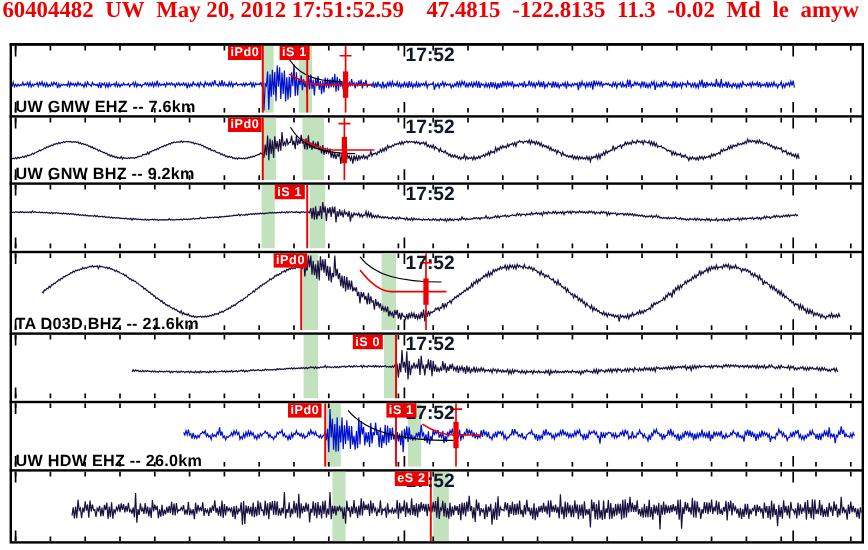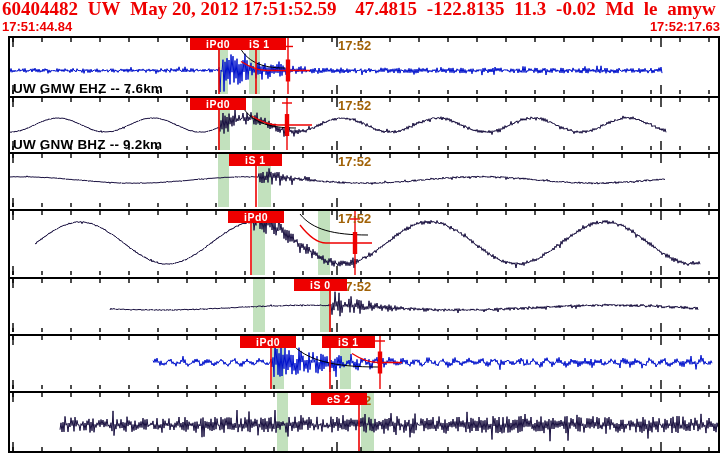--- a/index.html
+++ b/index.html
@@ -14,22 +14,22 @@
   .h1 .grp .gap2{margin-left:9px;}
   .h2{position:absolute;top:19px;left:2px;right:3px;display:flex;justify-content:space-between;
       font-weight:bold;font-size:13px;line-height:15px;color:var(--red);}
   
   .frame{position:absolute;left:8px;top:36px;width:712px;height:417px;border:2px solid #000;
          box-sizing:border-box;pointer-events:none;z-index:6;}
   .panel{position:absolute;left:8px;width:712px;border-top:2px solid #000;box-sizing:border-box;}
   .panel svg{position:absolute;left:2px;top:0;display:block;}
   .tlabel{position:absolute;left:5px;bottom:0px;font-weight:bold;font-size:13.5px;color:#000;
           letter-spacing:0.2px;z-index:4;white-space:nowrap;}
-  .mlabel{position:absolute;left:330px;top:0px;font-weight:bold;font-size:13px;color:#a16207;z-index:2;}
-  .pick{position:absolute;top:0;height:12px;line-height:12px;padding:0 16px;background:var(--red);
+  .mlabel{position:absolute;left:330px;top:0px;font-weight:bold;font-size:16px;color:#0f172a;z-index:2;}
+  .pick{position:absolute;top:0;height:12px;line-height:12px;padding:0 2px;background:var(--red);
         color:#fff;font-size:10.5px;font-weight:bold;letter-spacing:0.5px;z-index:5;white-space:nowrap;}
 </style>
 </head>
 <body>
 
 <div class="screen">
 
   <div class="h1">
     <span class="grp">
       <span>60404482</span>
@@ -40,24 +40,20 @@
       <span>11.3</span>
       <span>-0.02</span>
       <span>Md</span>
       <span>le</span>
       <span>amyw</span>
       
     </span>
 
   </div>
 
-  <div class="h2">
-    <span>17:51:44.84</span>
-    <span>17:52:17.63</span>
-  </div>
 
   <div class="panel" style="top:36px;height:60px;">
     <span class="mlabel">17:52</span>
     <span class="tlabel">UW GMW EHZ -- 7.6km</span>
   <svg width="708" height="56" viewBox="0 0 708 56">
         <rect x="208" y="0" width="10" height="56" fill="#b7dcb2" opacity="0.85"></rect>
         <rect x="239" y="0" width="11" height="56" fill="#b7dcb2" opacity="0.85"></rect>
         <line x1="3" y1="0" x2="3" y2="4" stroke="#000" stroke-width="1.4"></line>
         <line x1="3" y1="52" x2="3" y2="56" stroke="#000" stroke-width="1.4"></line>
         <line x1="32" y1="0" x2="32" y2="4" stroke="#000" stroke-width="1.4"></line>
@@ -259,20 +255,21 @@
         <line x1="327" y1="44" x2="327" y2="53" stroke="#000" stroke-width="1.4"></line>
         <line x1="651" y1="0" x2="651" y2="9" stroke="#000" stroke-width="1.4"></line>
         <line x1="651" y1="44" x2="651" y2="53" stroke="#000" stroke-width="1.4"></line>
         <path d="M0 23.3L1 22.6L2 23.2L3 22.5L4 22.9L5 22.6L6 23.2L7 22.3L8 23.1L9 22.5L10 23.3L11 22.7L12 23.2L13 22.7L14 23.2L15 22.4L16 23.3L17 21.8L18 23.1L19 22.5L20 23.0L21 22.9L22 23.2L23 22.6L24 23.4L25 22.8L26 23.3L27 23.0L28 23.3L29 22.9L30 23.6L31 23.2L32 23.9L33 23.0L34 24.0L35 23.3L36 23.7L37 23.1L38 23.7L39 23.5L40 24.0L41 23.7L42 24.4L43 23.5L44 24.2L45 23.7L46 24.5L47 23.8L48 24.8L49 24.0L50 24.6L51 24.1L52 25.0L53 24.5L54 25.2L55 24.5L56 25.5L57 24.9L58 25.5L59 25.0L60 25.8L61 25.0L62 25.9L63 25.5L64 26.1L65 25.7L66 25.9L67 25.8L68 26.2L69 25.5L70 26.6L71 25.6L72 26.7L73 26.4L74 26.5L75 26.2L76 26.9L77 26.3L78 27.3L79 26.8L80 27.1L81 26.7L82 27.6L83 26.8L84 27.9L85 27.2L86 27.7L87 27.4L88 27.8L89 27.4L90 27.9L91 27.8L92 28.2L93 27.9L94 28.4L95 27.7L96 28.6L97 28.2L98 28.8L99 27.9L100 29.5L101 28.0L102 28.7L103 28.2L104 28.9L105 28.5L106 28.9L107 28.7L108 29.2L109 28.8L110 29.4L111 28.5L112 29.5L113 28.9L114 29.6L115 29.0L116 29.1L117 28.7L118 29.4L119 28.7L120 29.3L121 28.8L122 29.7L123 29.0L124 29.2L125 29.0L126 29.4L127 29.0L128 29.2L129 29.1L130 29.4L131 28.2L132 29.4L133 28.9L134 29.4L135 29.0L136 29.3L137 28.8L138 29.0L139 28.9L140 29.0L141 28.7L142 29.3L143 28.5L144 28.9L145 28.5L146 29.1L147 28.5L148 28.9L149 28.4L150 28.6L151 27.9L152 28.6L153 28.2L154 28.3L155 28.0L156 28.4L157 27.1L158 28.0L159 27.8L160 27.9L161 27.7L162 28.0L163 27.0L164 27.5L165 27.1L166 27.4L167 26.9L168 27.5L169 26.8L170 27.1L171 27.0L172 27.4L173 26.4L174 27.0L175 26.4L176 26.8L177 26.3L178 26.5L179 26.1L180 26.3L181 25.9L182 26.1L183 25.8L184 25.9L185 25.3L186 25.7L187 25.3L188 25.5L189 24.5L190 25.8L191 24.7L192 25.3L193 25.0L194 25.5L195 24.4L196 25.4L197 24.5L198 24.7L199 24.1L200 24.7L201 24.0L202 24.7L203 23.8L204 24.5L205 23.7L206 24.3L207 23.5L208 24.1L209 23.6L210 24.3L211 23.6L212 23.8L213 23.5L214 23.6L215 23.0L216 23.6L217 23.1L218 23.5L219 23.1L220 23.5L221 23.0L222 23.4L223 22.9L224 23.5L225 22.5L226 23.2L227 22.6L228 23.4L229 22.4L230 23.4L231 22.4L232 23.0L233 22.3L234 23.0L235 22.8L236 23.1L237 22.3L238 23.2L239 22.7L240 23.6L241 22.4L242 22.9L243 22.4L244 23.2L245 22.6L246 23.1L247 22.7L248 23.4L249 19.5L250 28.2L251 19.2L252 29.0L253 18.0L254 28.8L255 21.8L256 26.0L257 17.8L258 28.5L259 14.4L260 23.3L261 17.9L262 30.4L263 19.2L264 23.8L265 18.7L266 26.7L267 18.1L268 23.8L269 18.2L270 31.4L271 21.9L272 26.5L273 20.4L274 25.6L275 22.5L276 27.2L277 21.5L278 24.4L279 23.2L280 26.6L281 21.8L282 30.8L283 24.2L284 26.6L285 23.5L286 25.1L287 24.0L288 25.5L289 23.6L290 26.6L291 24.5L292 26.9L293 25.0L294 25.7L295 22.2L296 26.5L297 23.0L298 27.1L299 23.0L300 27.4L301 25.3L302 27.2L303 25.5L304 27.4L305 25.2L306 27.2L307 26.3L308 27.7L309 26.5L310 27.9L311 26.6L312 27.6L313 26.8L314 28.4L315 27.4L316 28.4L317 26.7L318 28.0L319 27.3L320 28.9L321 27.2L322 28.5L323 26.9L324 28.2L325 27.8L326 28.3L327 27.9L328 29.3L329 27.3L330 29.5L331 28.2L332 29.5L333 27.5L334 29.7L335 27.8L336 29.0L337 28.3L338 29.1L339 28.3L340 29.0L341 28.9L342 29.7L343 28.5L344 29.3L345 28.8L346 29.2L347 28.3L348 29.5L349 29.1L350 29.5L351 28.2L352 29.5L353 28.5L354 29.9L355 28.9L356 29.9L357 28.1L358 29.4L359 28.7L360 29.9L361 28.5L362 30.5L363 28.4L364 29.8L365 28.0L366 29.8L367 28.7L368 29.8L369 28.5L370 29.1L371 28.5L372 29.7L373 28.2L374 29.2L375 26.8L376 28.7L377 27.9L378 29.3L379 28.0L380 29.0L381 28.4L382 28.7L383 28.2L384 28.5L385 27.4L386 28.2L387 27.3L388 28.2L389 27.3L390 28.8L391 27.3L392 27.8L393 27.5L394 27.7L395 25.8L396 28.1L397 27.0L398 28.3L399 27.1L400 27.9L401 26.7L402 27.0L403 25.8L404 27.5L405 25.6L406 27.5L407 26.2L408 26.4L409 25.7L410 26.2L411 25.2L412 26.8L413 25.5L414 26.7L415 25.7L416 25.7L417 25.0L418 25.6L419 25.3L420 25.9L421 23.9L422 25.3L423 24.1L424 25.9L425 24.4L426 24.9L427 24.5L428 25.7L429 24.0L430 25.0L431 24.2L432 25.2L433 23.0L434 24.9L435 23.8L436 24.1L437 23.1L438 24.4L439 23.5L440 24.8L441 23.3L442 25.7L443 22.6L444 24.0L445 22.9L446 24.4L447 22.3L448 23.6L449 23.2L450 24.0L451 22.2L452 23.6L453 22.1L454 24.1L455 22.7L456 23.6L457 22.6L458 24.0L459 22.3L460 24.7L461 22.6L462 23.2L463 22.0L464 23.4L465 22.0L466 24.0L467 22.0L468 22.8L469 22.2L470 23.6L471 22.4L472 23.4L473 21.8L474 23.1L475 22.1L476 23.3L477 22.3L478 23.7L479 22.4L480 23.6L481 21.9L482 23.1L483 22.0L484 23.5L485 22.3L486 24.3L487 22.8L488 23.6L489 22.9L490 24.2L491 22.2L492 23.5L493 22.4L494 23.6L495 22.6L496 25.6L497 22.8L498 25.0L499 23.4L500 24.1L501 23.5L502 23.9L503 23.5L504 25.4L505 23.9L506 24.7L507 23.9L508 24.3L509 23.7L510 25.4L511 23.9L512 25.1L513 23.8L514 25.4L515 23.9L516 25.3L517 24.2L518 25.9L519 24.4L520 25.8L521 24.8L522 26.1L523 25.2L524 26.2L525 25.2L526 26.6L527 25.7L528 26.9L529 26.0L530 26.8L531 25.8L532 26.8L533 25.5L534 27.4L535 25.9L536 26.9L537 25.2L538 27.4L539 26.0L540 27.8L541 27.1L542 28.1L543 27.2L544 27.9L545 27.3L546 28.3L547 27.1L548 28.4L549 27.4L550 28.1L551 27.5L552 28.1L553 27.0L554 28.1L555 28.0L556 28.7L557 27.4L558 28.9L559 27.9L560 29.0L561 28.3L562 29.6L563 28.4L564 29.4L565 28.0L566 28.9L567 28.5L568 29.3L569 27.8L570 29.7L571 28.0L572 29.2L573 28.4L574 29.8L575 28.6L576 29.2L577 28.9L578 29.8L579 28.1L580 29.7L581 28.3L582 30.2L583 28.6L584 29.6L585 29.1L586 29.7L587 28.1L588 30.2L589 28.9L590 29.6L591 28.6L592 29.8L593 28.2L594 30.0L595 28.8L596 30.0L597 28.2L598 29.9L599 28.0L600 29.1L601 28.0L602 28.9L603 28.6L604 29.0L605 27.4L606 29.7L607 27.9L608 29.4L609 27.5L610 28.8L611 27.6L612 28.9L613 27.8L614 28.2L615 27.5L616 28.3L617 27.1L618 28.9L619 27.8L620 27.9L621 27.0L622 28.5L623 27.3L624 29.0L625 27.3L626 28.0L627 26.2L628 28.1L629 26.2L630 27.2L631 26.7L632 28.0L633 26.7L634 27.0L635 25.7L636 27.3L637 25.4L638 26.6L639 25.9L640 27.3L641 26.0L642 26.9L643 25.3L644 26.5L645 25.2L646 26.5L647 24.9L648 26.5L649 25.1L650 25.6L651 25.1L652 25.7L653 24.5L654 25.8L655 24.9" fill="none" stroke="#191040" stroke-width="1"></path>
         <line x1="246" y1="0" x2="246" y2="53" stroke="#ee0000" stroke-width="1.6"></line>
       </svg>
       <div class="pick" style="left: 221px;">iS 1</div>
     </div>
   <div class="panel" style="top:209px;height:68px;">
     <span class="mlabel">17:52</span>
+    <span class="tlabel">TA D03D BHZ -- 21.6km</span>
   <svg width="708" height="64" viewBox="0 0 708 64">
         <rect x="242" y="0" width="13" height="64" fill="#b7dcb2" opacity="0.85"></rect>
         <rect x="308" y="0" width="12" height="64" fill="#b7dcb2" opacity="0.85"></rect>
         <line x1="3" y1="0" x2="3" y2="4" stroke="#000" stroke-width="1.4"></line>
         <line x1="3" y1="60" x2="3" y2="64" stroke="#000" stroke-width="1.4"></line>
         <line x1="32" y1="0" x2="32" y2="4" stroke="#000" stroke-width="1.4"></line>
         <line x1="32" y1="60" x2="32" y2="64" stroke="#000" stroke-width="1.4"></line>
         <line x1="61" y1="0" x2="61" y2="4" stroke="#000" stroke-width="1.4"></line>
         <line x1="61" y1="60" x2="61" y2="64" stroke="#000" stroke-width="1.4"></line>
         <line x1="90" y1="0" x2="90" y2="4" stroke="#000" stroke-width="1.4"></line>
@@ -396,20 +393,21 @@
         <line x1="327" y1="44" x2="327" y2="53" stroke="#000" stroke-width="1.4"></line>
         <line x1="651" y1="0" x2="651" y2="9" stroke="#000" stroke-width="1.4"></line>
         <line x1="651" y1="44" x2="651" y2="53" stroke="#000" stroke-width="1.4"></line>
         <path d="M100 31.0L101 29.1L102 30.6L103 29.3L104 30.2L105 29.6L106 30.7L107 30.0L108 30.8L109 29.6L110 30.7L111 30.0L112 30.6L113 29.8L114 30.5L115 30.3L116 31.0L117 30.0L118 31.0L119 30.1L120 31.2L121 30.6L122 31.2L123 30.1L124 30.8L125 30.4L126 31.1L127 30.5L128 30.9L129 30.2L130 30.9L131 30.2L132 31.6L133 30.3L134 31.5L135 30.3L136 30.9L137 30.4L138 31.5L139 30.4L140 31.3L141 30.2L142 31.1L143 30.5L144 31.5L145 30.7L146 31.1L147 30.4L148 31.7L149 30.3L150 31.2L151 30.9L152 31.5L153 30.3L154 31.5L155 30.6L156 31.6L157 30.2L158 31.5L159 30.6L160 31.1L161 30.5L162 31.6L163 30.7L164 31.7L165 30.2L166 31.4L167 30.5L168 31.2L169 30.1L170 31.2L171 30.6L172 30.8L173 30.4L174 30.7L175 30.0L176 30.9L177 30.0L178 31.3L179 30.1L180 30.9L181 30.1L182 30.9L183 29.7L184 31.1L185 30.2L186 30.7L187 29.9L188 31.0L189 30.1L190 30.3L191 29.4L192 30.4L193 29.4L194 30.9L195 29.6L196 30.7L197 29.8L198 30.2L199 29.2L200 29.9L201 29.0L202 30.0L203 29.5L204 29.7L205 29.0L206 29.7L207 29.4L208 29.9L209 29.1L210 29.8L211 28.6L212 29.4L213 28.9L214 29.4L215 29.0L216 29.2L217 29.0L218 29.2L219 28.7L220 29.5L221 28.2L222 28.9L223 28.3L224 29.0L225 28.5L226 28.9L227 28.3L228 28.7L229 27.8L230 28.4L231 27.8L232 28.3L233 27.5L234 28.6L235 27.5L236 28.3L237 27.8L238 28.2L239 27.5L240 28.3L241 27.3L242 28.0L243 27.3L244 28.2L245 27.2L246 28.3L247 27.4L248 27.5L249 26.7L250 27.4L251 26.9L252 28.1L253 26.6L254 27.9L255 27.1L256 27.7L257 26.8L258 27.1L259 26.8L260 27.1L261 25.6L262 27.5L263 26.5L264 27.0L265 26.8L266 27.3L267 26.7L268 27.4L269 26.3L270 27.3L271 26.4L272 27.4L273 26.4L274 27.0L275 26.2L276 26.6L277 26.0L278 27.1L279 26.3L280 26.5L281 25.7L282 27.0L283 26.0L284 27.1L285 25.6L286 26.6L287 25.9L288 26.7L289 26.3L290 26.4L291 25.6L292 27.3L293 25.4L294 26.6L295 26.1L296 26.9L297 25.7L298 26.5L299 26.0L300 26.6L301 25.6L302 26.8L303 25.6L304 26.8L305 25.9L306 26.9L307 25.9L308 26.8L309 26.1L310 26.5L311 25.6L312 26.9L313 26.3L314 27.0L315 26.2L316 27.1L317 26.0L318 27.1L319 25.4L320 27.1L321 25.2L322 35.7L323 23.7L324 31.1L325 12.7L326 27.4L327 22.5L328 31.5L329 13.8L330 37.2L331 21.6L332 33.7L333 25.9L334 27.6L335 23.1L336 27.5L337 25.1L338 28.2L339 19.9L340 33.4L341 17.4L342 28.2L343 25.8L344 33.8L345 24.5L346 28.0L347 20.5L348 29.5L349 21.1L350 34.6L351 21.6L352 30.6L353 24.9L354 31.0L355 27.6L356 30.4L357 27.3L358 30.2L359 21.8L360 29.4L361 23.7L362 31.6L363 26.3L364 30.1L365 24.6L366 28.6L367 24.0L368 29.3L369 27.1L370 30.0L371 25.7L372 31.7L373 26.9L374 29.3L375 26.3L376 30.3L377 26.9L378 32.5L379 25.6L380 31.1L381 26.7L382 32.2L383 28.7L384 30.2L385 26.5L386 31.6L387 27.7L388 30.6L389 28.2L390 30.4L391 27.4L392 30.0L393 28.0L394 31.1L395 29.3L396 30.1L397 29.1L398 30.7L399 28.9L400 31.7L401 28.3L402 30.0L403 28.8L404 31.4L405 28.7L406 30.6L407 29.4L408 31.2L409 29.3L410 31.1L411 29.8L412 30.9L413 28.8L414 32.5L415 29.4L416 32.5L417 29.0L418 31.8L419 29.3L420 30.7L421 29.5L422 31.3L423 30.4L424 32.0L425 29.5L426 31.7L427 30.3L428 32.4L429 30.0L430 31.3L431 30.6L432 31.2L433 30.1L434 32.4L435 29.7L436 31.4L437 30.7L438 31.6L439 29.9L440 31.7L441 30.6L442 31.5L443 30.7L444 32.1L445 29.7L446 31.6L447 29.6L448 34.0L449 29.5L450 32.0L451 30.4L452 31.4L453 29.8L454 31.7L455 30.4L456 31.6L457 30.7L458 31.5L459 30.4L460 31.6L461 29.9L462 31.1L463 29.9L464 31.4L465 30.5L466 31.6L467 29.7L468 31.0L469 30.4L470 31.6L471 30.4L472 31.8L473 30.3L474 33.0L475 30.1L476 31.9L477 29.8L478 30.9L479 29.2L480 30.8L481 30.1L482 31.2L483 30.4L484 31.8L485 29.0L486 31.6L487 28.8L488 33.0L489 29.1L490 30.6L491 28.9L492 30.3L493 30.0L494 31.3L495 29.2L496 30.7L497 28.7L498 30.6L499 28.4L500 31.4L501 28.5L502 30.0L503 28.5L504 31.0L505 28.2L506 29.6L507 28.7L508 31.0L509 29.3L510 30.1L511 28.2L512 30.5L513 28.1L514 30.7L515 28.1L516 29.3L517 28.5L518 30.6L519 27.3L520 29.1L521 28.5L522 30.1L523 27.8L524 29.8L525 28.3L526 29.9L527 27.3L528 29.4L529 27.7L530 29.4L531 27.6L532 29.8L533 27.6L534 29.7L535 27.4L536 30.6L537 26.9L538 28.0L539 27.1L540 28.7L541 27.5L542 28.5L543 27.2L544 28.3L545 26.9L546 28.8L547 26.7L548 28.6L549 26.2L550 28.9L551 26.4L552 28.1L553 26.6L554 27.7L555 26.4L556 27.3L557 26.3L558 27.7L559 26.0L560 27.4L561 25.6L562 29.1L563 26.6L564 28.0L565 26.1L566 29.7L567 25.8L568 28.0L569 25.5L570 28.1L571 26.0L572 27.3L573 25.6L574 27.2L575 26.2L576 26.5L577 25.7L578 26.8L579 26.3L580 26.8L581 26.0L582 27.6L583 25.5L584 27.6L585 25.6L586 26.3L587 25.3L588 27.1L589 25.8L590 26.8L591 26.1L592 27.7L593 25.3L594 26.5L595 24.8L596 26.6L597 25.0L598 27.0L599 25.1L600 26.3L601 25.1L602 26.7L603 25.2L604 26.3L605 25.5L606 27.3L607 25.7L608 26.6L609 25.6L610 27.4L611 25.6L612 26.8L613 25.4L614 27.5L615 25.9L616 27.3L617 25.5L618 26.9L619 25.7L620 27.9L621 25.3L622 27.9L623 25.9L624 27.3L625 25.7L626 27.6L627 25.4L628 28.0L629 26.6L630 27.5L631 25.2L632 27.0L633 25.2L634 26.9L635 26.7L636 28.3L637 26.8L638 27.8L639 25.8L640 28.1L641 25.3L642 27.2L643 26.6L644 27.5L645 27.0L646 27.8L647 25.7L648 28.9L649 26.1L650 27.6L651 26.2L652 29.1L653 27.5L654 29.1L655 27.4L656 28.5L657 27.0L658 27.9L659 26.6L660 29.2L661 27.3L662 29.5L663 27.2L664 29.3L665 27.0L666 28.3L667 27.1L668 28.7L669 28.1L670 28.8L671 26.9L672 29.5L673 27.6L674 30.0L675 27.1L676 29.5L677 27.6L678 29.6L679 28.5L680 30.4L681 28.8L682 30.4L683 28.6L684 29.1L685 27.9L686 30.6L687 28.0L688 30.9" fill="none" stroke="#191040" stroke-width="1"></path>
         <line x1="320" y1="0" x2="320" y2="53" stroke="#ee0000" stroke-width="1.6"></line>
       </svg>
       <div class="pick" style="left: 286px;">iS 0</div>
     </div>
   <div class="panel" style="top:334px;height:57px;">
     <span class="mlabel">17:52</span>
+    <span class="tlabel">UW HDW EHZ -- 26.0km</span>
   <svg width="708" height="53" viewBox="0 0 708 53">
         <rect x="262" y="0" width="12" height="53" fill="#b7dcb2" opacity="0.85"></rect>
         <rect x="330" y="0" width="11" height="53" fill="#b7dcb2" opacity="0.85"></rect>
         <line x1="3" y1="0" x2="3" y2="4" stroke="#000" stroke-width="1.4"></line>
         <line x1="3" y1="49" x2="3" y2="53" stroke="#000" stroke-width="1.4"></line>
         <line x1="32" y1="0" x2="32" y2="4" stroke="#000" stroke-width="1.4"></line>
         <line x1="32" y1="49" x2="32" y2="53" stroke="#000" stroke-width="1.4"></line>
         <line x1="61" y1="0" x2="61" y2="4" stroke="#000" stroke-width="1.4"></line>
         <line x1="61" y1="49" x2="61" y2="53" stroke="#000" stroke-width="1.4"></line>
         <line x1="90" y1="0" x2="90" y2="4" stroke="#000" stroke-width="1.4"></line>
@@ -531,17 +529,17 @@
         <line x1="699" y1="54" x2="699" y2="58" stroke="#000" stroke-width="1.4"></line>
         <line x1="3" y1="0" x2="3" y2="9" stroke="#000" stroke-width="1.4"></line>
         <line x1="3" y1="49" x2="3" y2="58" stroke="#000" stroke-width="1.4"></line>
         <line x1="327" y1="0" x2="327" y2="9" stroke="#000" stroke-width="1.4"></line>
         <line x1="327" y1="49" x2="327" y2="58" stroke="#000" stroke-width="1.4"></line>
         <line x1="651" y1="0" x2="651" y2="9" stroke="#000" stroke-width="1.4"></line>
         <line x1="651" y1="49" x2="651" y2="58" stroke="#000" stroke-width="1.4"></line>
         <path d="M50 36.7L51 29.8L52 39.0L53 29.2L54 38.9L55 23.4L56 32.2L57 30.4L58 38.9L59 30.0L60 34.0L61 24.7L62 32.6L63 27.4L64 38.4L65 24.1L66 33.3L67 27.4L68 32.1L69 31.7L70 37.7L71 30.6L72 32.6L73 28.5L74 37.3L75 30.0L76 37.2L77 27.7L78 32.1L79 25.9L80 39.5L81 29.1L82 37.8L83 25.6L84 39.3L85 31.4L86 34.5L87 29.8L88 32.3L89 27.3L90 33.8L91 26.5L92 31.9L93 27.0L94 34.1L95 28.6L96 33.3L97 26.1L98 33.3L99 31.8L100 35.1L101 29.7L102 38.1L103 17.9L104 42.6L105 31.3L106 36.1L107 26.4L108 33.2L109 30.5L110 35.2L111 26.3L112 35.0L113 29.1L114 37.4L115 29.7L116 38.7L117 23.7L118 33.1L119 27.5L120 32.0L121 28.5L122 38.8L123 31.5L124 37.6L125 27.7L126 36.9L127 31.8L128 35.6L129 29.4L130 34.5L131 28.5L132 34.6L133 25.1L134 36.3L135 26.6L136 36.6L137 26.2L138 33.8L139 31.7L140 32.5L141 29.9L142 32.0L143 27.9L144 35.9L145 31.5L146 35.9L147 25.2L148 36.4L149 31.8L150 35.1L151 31.3L152 39.6L153 25.9L154 35.1L155 27.7L156 32.6L157 30.1L158 33.0L159 25.5L160 36.9L161 30.5L162 33.9L163 31.7L164 37.0L165 29.8L166 34.4L167 28.3L168 32.7L169 24.0L170 34.3L171 30.1L172 36.7L173 29.0L174 37.4L175 24.2L176 38.7L177 27.0L178 36.5L179 28.7L180 32.7L181 30.4L182 33.1L183 29.8L184 37.7L185 28.8L186 39.6L187 28.6L188 35.7L189 31.3L190 33.0L191 25.6L192 44.2L193 24.5L194 43.7L195 28.1L196 34.8L197 28.7L198 35.7L199 29.1L200 37.3L201 25.8L202 38.0L203 29.3L204 37.1L205 24.1L206 36.2L207 25.6L208 32.3L209 31.9L210 37.2L211 24.1L212 36.4L213 26.4L214 39.7L215 25.5L216 32.4L217 24.5L218 36.1L219 24.4L220 36.2L221 24.8L222 36.7L223 30.7L224 36.8L225 30.0L226 34.9L227 17.1L228 39.1L229 31.2L230 34.4L231 25.5L232 38.2L233 30.9L234 35.5L235 24.4L236 34.6L237 26.5L238 38.3L239 18.5L240 39.1L241 26.5L242 34.8L243 28.5L244 33.6L245 25.8L246 33.1L247 26.8L248 42.3L249 30.9L250 34.3L251 24.7L252 36.7L253 26.0L254 38.9L255 25.4L256 36.2L257 28.3L258 39.0L259 24.8L260 35.5L261 24.2L262 38.4L263 30.8L264 35.9L265 17.1L266 39.7L267 28.5L268 35.0L269 28.5L270 36.6L271 29.1L272 32.9L273 28.4L274 32.5L275 30.4L276 39.4L277 29.7L278 43.5L279 24.1L280 33.0L281 29.7L282 37.9L283 28.9L284 35.3L285 23.8L286 34.9L287 29.4L288 38.6L289 28.3L290 36.6L291 22.2L292 36.5L293 24.7L294 32.2L295 27.6L296 31.9L297 26.6L298 36.9L299 24.1L300 34.9L301 26.3L302 32.7L303 30.4L304 37.2L305 31.5L306 34.2L307 23.9L308 36.3L309 31.2L310 32.4L311 30.4L312 38.5L313 26.4L314 34.2L315 31.9L316 34.2L317 29.9L318 35.2L319 31.6L320 33.8L321 23.7L322 39.3L323 26.1L324 34.8L325 29.0L326 33.1L327 24.0L328 37.8L329 25.6L330 34.9L331 30.2L332 36.3L333 22.2L334 36.2L335 27.8L336 36.9L337 26.5L338 38.3L339 26.8L340 33.8L341 25.4L342 32.5L343 26.8L344 33.3L345 26.8L346 37.2L347 26.8L348 33.2L349 27.6L350 34.0L351 25.2L352 33.4L353 24.5L354 38.4L355 21.0L356 39.5L357 30.4L358 32.1L359 24.4L360 37.4L361 25.9L362 38.1L363 30.5L364 39.3L365 25.9L366 37.6L367 29.2L368 36.4L369 28.0L370 32.7L371 28.8L372 36.2L373 27.1L374 40.6L375 25.8L376 35.7L377 26.0L378 37.4L379 25.0L380 33.4L381 20.2L382 33.0L383 28.7L384 39.1L385 29.8L386 41.9L387 23.3L388 32.6L389 25.8L390 37.2L391 30.5L392 33.5L393 31.6L394 39.6L395 27.2L396 37.7L397 29.2L398 33.3L399 26.9L400 44.3L401 30.8L402 39.8L403 25.6L404 40.3L405 20.6L406 37.2L407 29.6L408 31.9L409 31.7L410 32.7L411 25.5L412 32.4L413 26.2L414 38.1L415 27.9L416 35.2L417 25.2L418 36.4L419 27.0L420 36.1L421 26.7L422 35.6L423 24.1L424 35.8L425 31.8L426 38.0L427 27.9L428 35.7L429 23.5L430 33.3L431 29.8L432 36.8L433 30.1L434 39.7L435 26.5L436 40.5L437 30.1L438 37.9L439 29.0L440 33.7L441 28.4L442 34.3L443 26.0L444 33.7L445 28.5L446 35.4L447 24.2L448 38.2L449 24.0L450 33.7L451 28.3L452 33.7L453 27.5L454 34.4L455 29.4L456 39.1L457 18.9L458 35.8L459 29.1L460 39.6L461 24.9L462 38.0L463 25.7L464 34.8L465 27.7L466 38.0L467 28.2L468 38.0L469 24.0L470 34.6L471 27.2L472 39.6L473 27.7L474 36.7L475 27.2L476 39.3L477 24.8L478 36.6L479 31.3L480 35.8L481 30.9L482 46.5L483 23.2L484 33.0L485 25.3L486 39.7L487 27.1L488 40.1L489 24.0L490 39.0L491 31.8L492 40.3L493 24.2L494 39.6L495 30.6L496 34.4L497 23.6L498 39.6L499 26.2L500 39.3L501 29.9L502 37.3L503 27.0L504 36.5L505 26.7L506 35.1L507 26.9L508 39.8L509 23.5L510 38.8L511 23.1L512 38.2L513 26.0L514 34.2L515 21.0L516 33.5L517 25.8L518 33.7L519 27.7L520 33.6L521 24.0L522 35.8L523 31.2L524 37.4L525 30.0L526 38.5L527 26.9L528 38.1L529 28.7L530 38.1L531 23.5L532 37.9L533 29.5L534 40.1L535 27.5L536 35.1L537 28.4L538 36.4L539 26.1L540 48.2L541 27.6L542 35.9L543 25.0L544 36.0L545 27.5L546 34.4L547 28.4L548 34.6L549 27.9L550 33.8L551 27.0L552 33.0L553 28.6L554 35.8L555 23.5L556 40.1L557 23.2L558 47.6L559 29.5L560 35.5L561 25.2L562 32.6L563 26.1L564 33.7L565 29.7L566 35.8L567 21.9L568 38.2L569 24.2L570 38.5L571 24.7L572 33.0L573 30.7L574 39.5L575 31.3L576 35.0L577 25.3L578 34.4L579 25.5L580 35.4L581 25.9L582 33.8L583 23.3L584 35.2L585 29.2L586 33.2L587 24.1L588 35.9L589 25.2L590 35.2L591 31.8L592 36.1L593 29.5L594 33.3L595 24.4L596 40.7L597 25.3L598 32.9L599 24.1L600 36.5L601 26.3L602 32.2L603 29.5L604 35.0L605 30.8L606 38.4L607 30.2L608 39.5L609 31.0L610 37.8L611 26.9L612 36.0L613 26.8L614 39.3L615 31.0L616 35.6L617 30.9L618 32.4L619 27.8L620 37.2L621 27.4L622 33.6L623 28.7L624 33.6L625 30.5L626 39.3L627 25.8L628 34.1L629 28.7L630 38.7L631 28.7L632 39.8L633 24.1L634 38.1L635 26.6L636 36.2L637 31.1L638 45.5L639 27.7L640 37.8L641 29.6L642 39.3L643 24.0L644 34.3L645 28.5L646 36.6L647 28.4L648 39.1L649 25.3L650 32.0L651 31.7L652 34.8L653 30.6L654 39.1L655 25.9L656 36.5L657 27.2L658 35.2L659 30.6L660 32.9L661 25.1L662 40.0L663 23.8L664 35.2L665 29.5L666 38.9L667 23.1L668 39.9L669 23.2L670 35.5L671 31.8L672 35.4L673 23.7L674 36.6L675 27.4L676 37.9L677 31.0L678 37.5L679 29.5L680 38.0L681 26.0L682 32.4L683 29.9L684 37.0L685 24.8L686 32.7L687 27.3L688 38.1L689 30.8L690 36.4L691 20.9L692 34.6L693 29.3L694 33.8L695 31.9L696 40.1L697 27.4L698 35.3L699 25.0L700 33.9L701 28.5L702 34.0L703 30.3L704 38.0L705 30.8L706 39.2L707 29.8L708 34.3" fill="none" stroke="#191040" stroke-width="1"></path>
         <line x1="349" y1="0" x2="349" y2="58" stroke="#ee0000" stroke-width="1.6"></line>
       </svg>
-      <div class="pick" style="left: 303px; text-align: right;">eS 2</div>
+      <div class="pick" style="left: 321px; text-align: right;">eS 2</div>
     </div>
 
   <div class="frame"></div>
 </div>
 
 </body></html>

